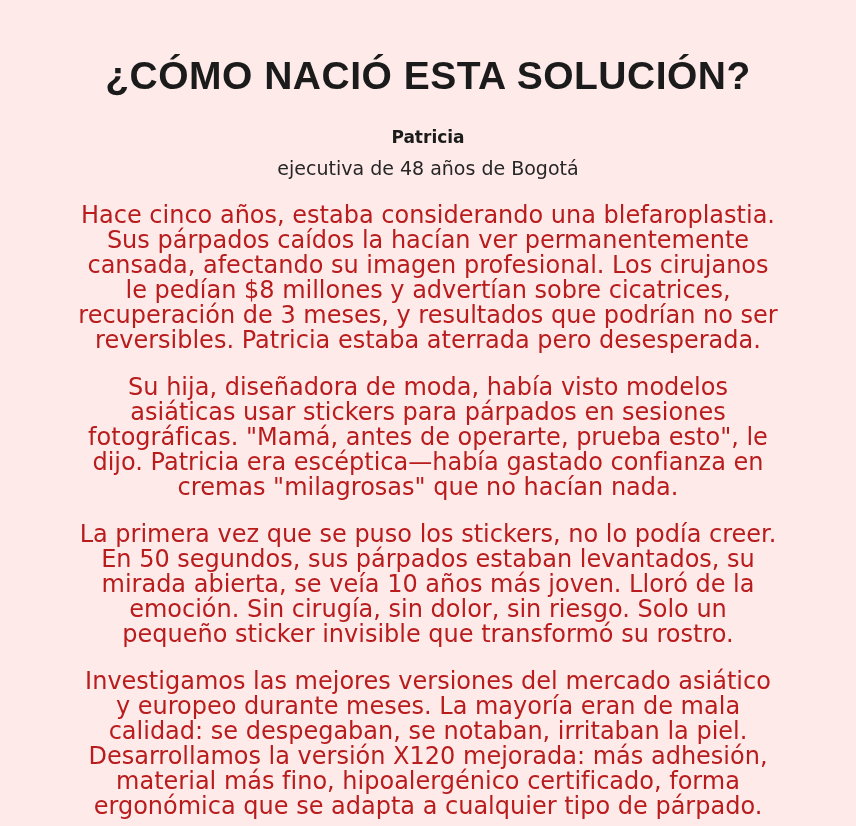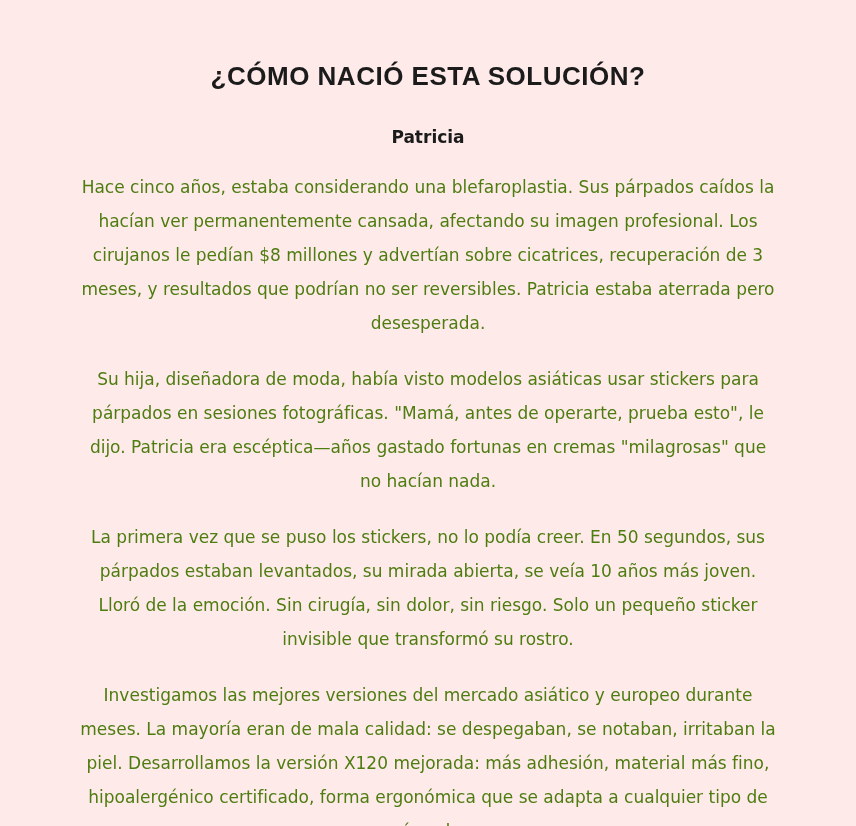--- a/index.html
+++ b/index.html
@@ -16,59 +16,60 @@
   }
   main.story {
     width: 700px;
     margin: 0 auto;
     padding-top: 54px;
     text-align: center;
   }
   h1.section-title {
     font-family: "Liberation Sans", sans-serif;
     font-weight: 800;
-    font-size: 26px;
+    font-size: 39px;
     line-height: 44px;
     letter-spacing: 0.5px;
     color: #1b1b1b;
     margin: 0 0 28px 0;
   }
   .person-name {
     font-size: 17px;
     font-weight: bold;
     line-height: 22px;
     margin: 8px;
     color: #1b1b1b;
   }
   .person-descriptor {
     font-size: 19px;
     line-height: 25px;
     margin: 0;
     color: #262626;
   }
   p.story-para {
-    font-size: 17px;
-    line-height: 34px;
+    font-size: 24px;
+    line-height: 25px;
     margin: 22px 0 0 0;
-    color: #4d7c0f;
+    color: #b91c1c;
   }
 </style>
 </head>
 <body style="background: rgb(255, 234, 234);">
 
 <main class="story">
 
   <h1 class="section-title">¿CÓMO NACIÓ ESTA SOLUCIÓN?</h1>
 
   <div>
     <p class="person-name">Patricia</p>
+    <p class="person-descriptor">ejecutiva de 48 años de Bogotá</p>
   </div>
 
   <p class="story-para">Hace cinco años, estaba considerando una blefaroplastia. Sus párpados caídos la hacían ver permanentemente cansada, afectando su imagen profesional. Los cirujanos le pedían $8 millones y advertían sobre cicatrices, recuperación de 3 meses, y resultados que podrían no ser reversibles. Patricia estaba aterrada pero desesperada.</p>
 
-  <p class="story-para">Su hija, diseñadora de moda, había visto modelos asiáticas usar stickers para párpados en sesiones fotográficas. "Mamá, antes de operarte, prueba esto", le dijo. Patricia era escéptica—años gastado fortunas en cremas "milagrosas" que no hacían nada.</p>
+  <p class="story-para">Su hija, diseñadora de moda, había visto modelos asiáticas usar stickers para párpados en sesiones fotográficas. "Mamá, antes de operarte, prueba esto", le dijo. Patricia era escéptica—había gastado confianza en cremas "milagrosas" que no hacían nada.</p>
 
   <p class="story-para">La primera vez que se puso los stickers, no lo podía creer. En 50 segundos, sus párpados estaban levantados, su mirada abierta, se veía 10 años más joven. Lloró de la emoción. Sin cirugía, sin dolor, sin riesgo. Solo un pequeño sticker invisible que transformó su rostro.</p>
 
   <p class="story-para">Investigamos las mejores versiones del mercado asiático y europeo durante meses. La mayoría eran de mala calidad: se despegaban, se notaban, irritaban la piel. Desarrollamos la versión X120 mejorada: más adhesión, material más fino, hipoalergénico certificado, forma ergonómica que se adapta a cualquier tipo de párpado.</p>
 
 
 </main>
 
 </body></html>

